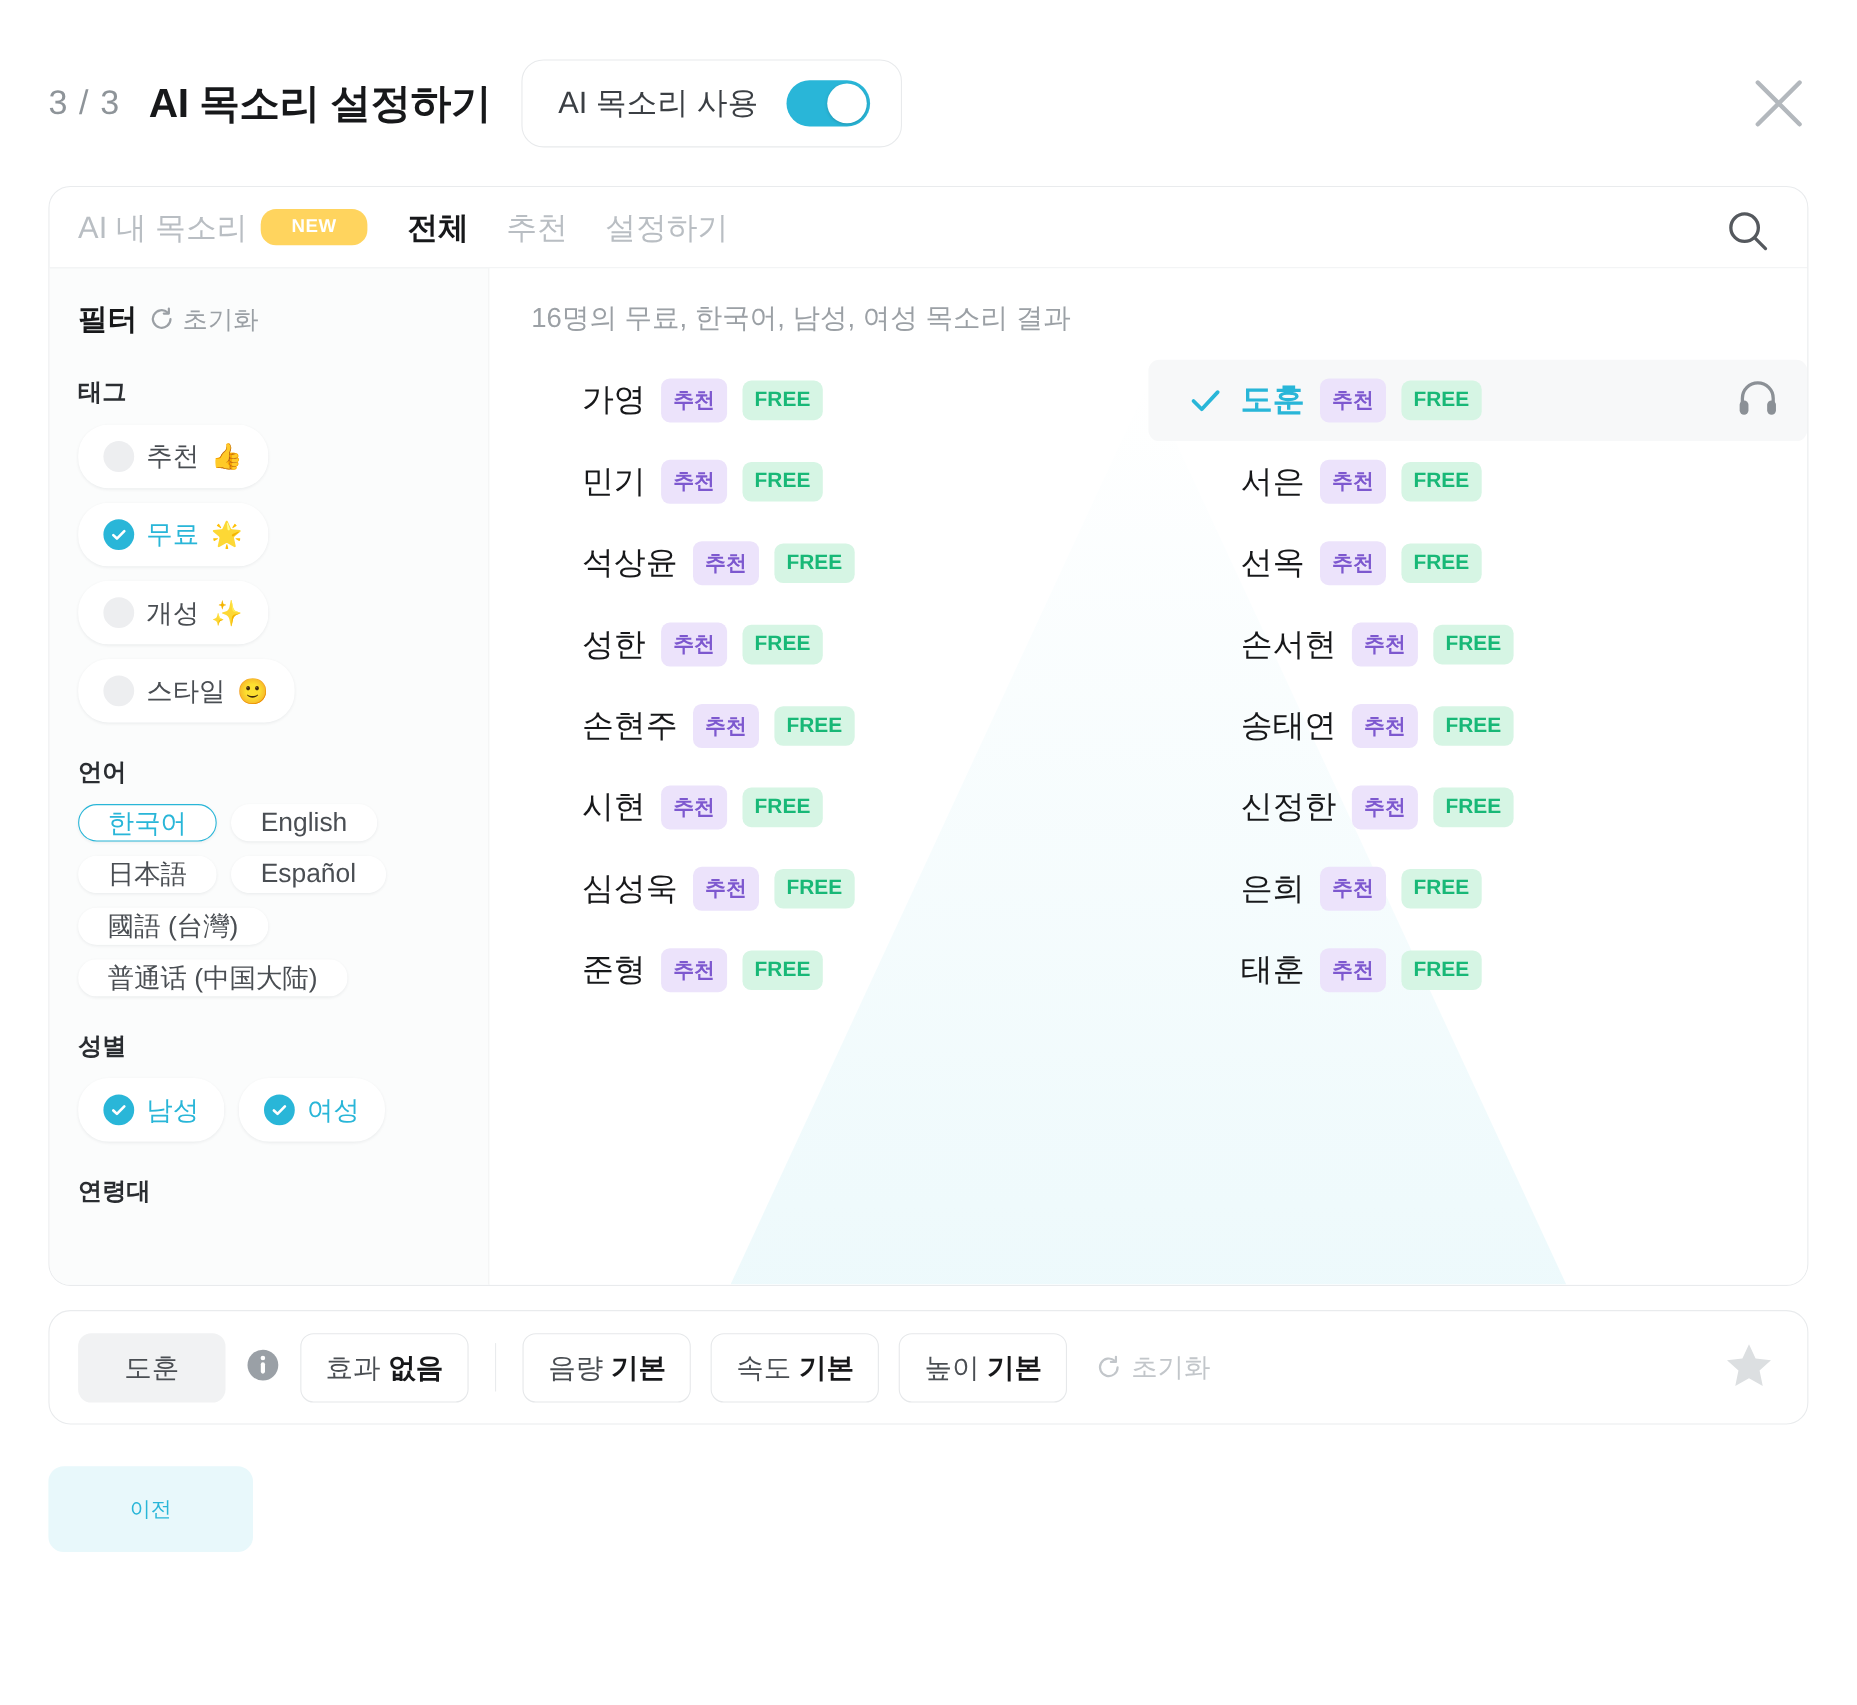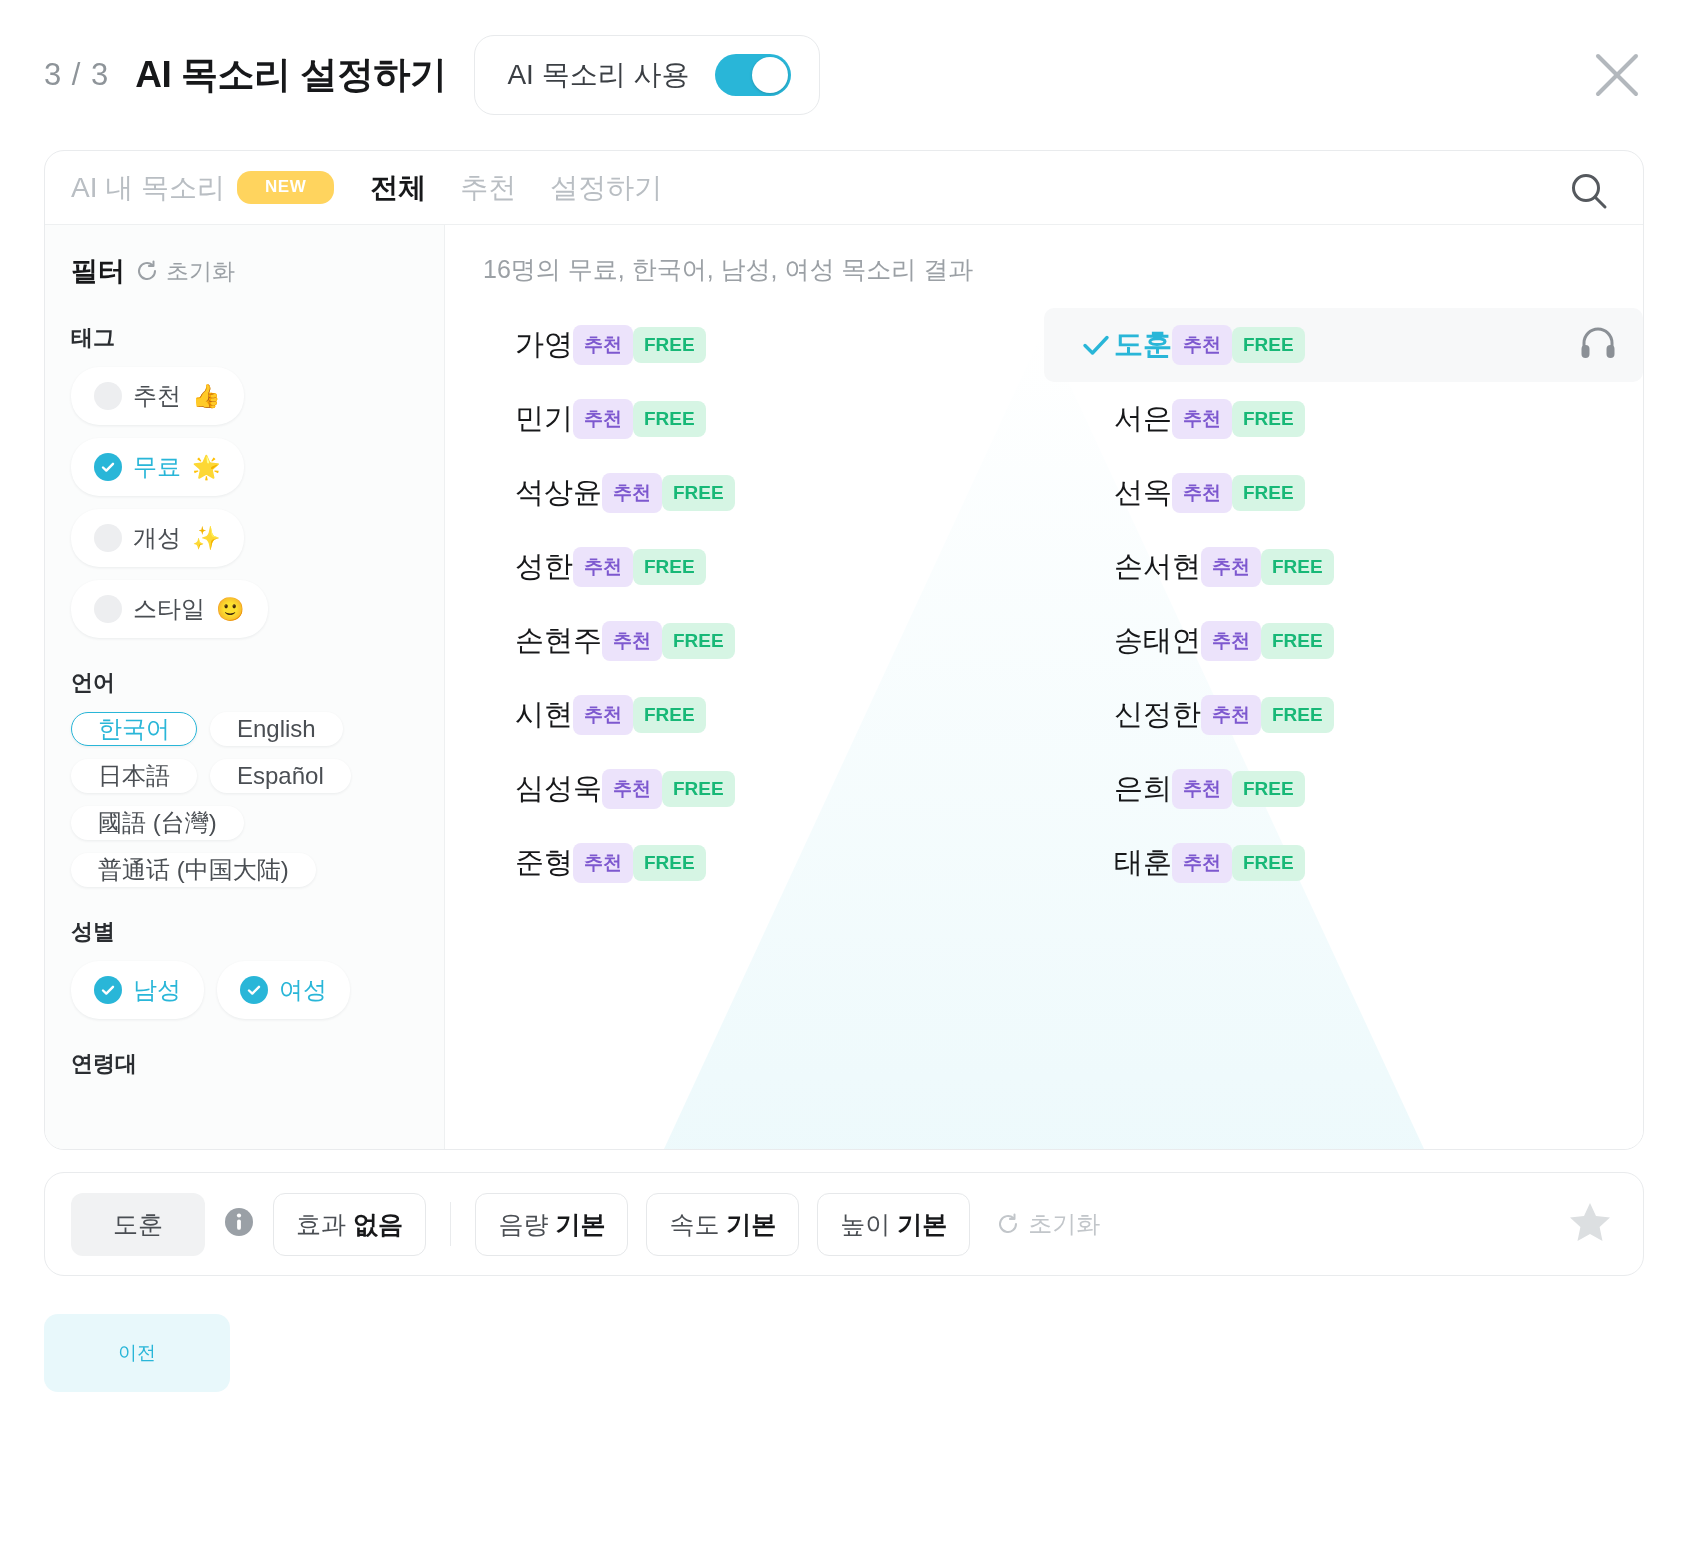--- a/index.html
+++ b/index.html
@@ -3,21 +3,21 @@
 <meta charset="utf-8">
 <style>
   * { box-sizing: border-box; margin: 0; padding: 0; }
   html, body {
     width: 1688px; height: 1550px;
     background: #ffffff;
     font-family: "Liberation Sans", "DejaVu Sans", sans-serif;
     color: #222;
     overflow: hidden;
   }
-  .page { position: relative; width: 1688px; height: 1372px; padding: 0 44px; }
+  .page { position: relative; width: 1688px; height: 1372px; padding: 0 44px; margin-top: 19px; }
 
   
   .header { display: flex; align-items: center; height: 150px; padding-left: 0; }
   .step-counter { font-size: 31px; color: #8e9499; letter-spacing: 1px; margin-right: 26px; }
   .page-title { font-size: 37px; font-weight: bold; color: #17181a; letter-spacing: -0.5px; }
   .toggle-card {
     margin-left: 28px; display: flex; align-items: center; gap: 26px;
     border: 1.5px solid #e8eaec; border-radius: 20px;
     padding: 18px 28px 18px 32px; background: #fff;
   }
@@ -87,21 +87,21 @@
   .bg-mountain {
     position: absolute; left: 50%; bottom: 0; transform: translateX(-50%);
     width: 760px; height: 820px; pointer-events: none;
     background: linear-gradient(to bottom, rgba(229,247,250,0) 0%, rgba(223,245,249,.55) 100%);
     clip-path: polygon(50% 0%, 100% 100%, 0% 100%);
   }
   .results-count { position: relative; font-size: 25px; color: #9ba0a5; padding: 28px 0 22px 38px; }
   .voice-grid { position: relative; display: flex; }
   .voice-col { width: 50%; }
   .voice-row {
-    display: flex; align-items: center; 
+    display: flex; align-items: center; gap: 14px;
     height: 74px; padding: 0 24px 0 36px; cursor: pointer; border-radius: 10px;
   }
   .voice-row.selected { background: #f7f8f9; }
   .voice-check { width: 34px; flex: none; display: flex; align-items: center; }
   .voice-name { font-size: 29px; color: #17181a; white-space: nowrap; }
   .voice-row.selected .voice-name { color: #29b6d8; font-weight: bold; }
   .badge { font-size: 19px; font-weight: bold; border-radius: 8px; padding: 7px 11px; white-space: nowrap; }
   .badge-rec { background: #ece3fb; color: #7d58cf; }
   .badge-free { background: #d6f5e4; color: #18b877; }
   .headphone { margin-left: auto; }

